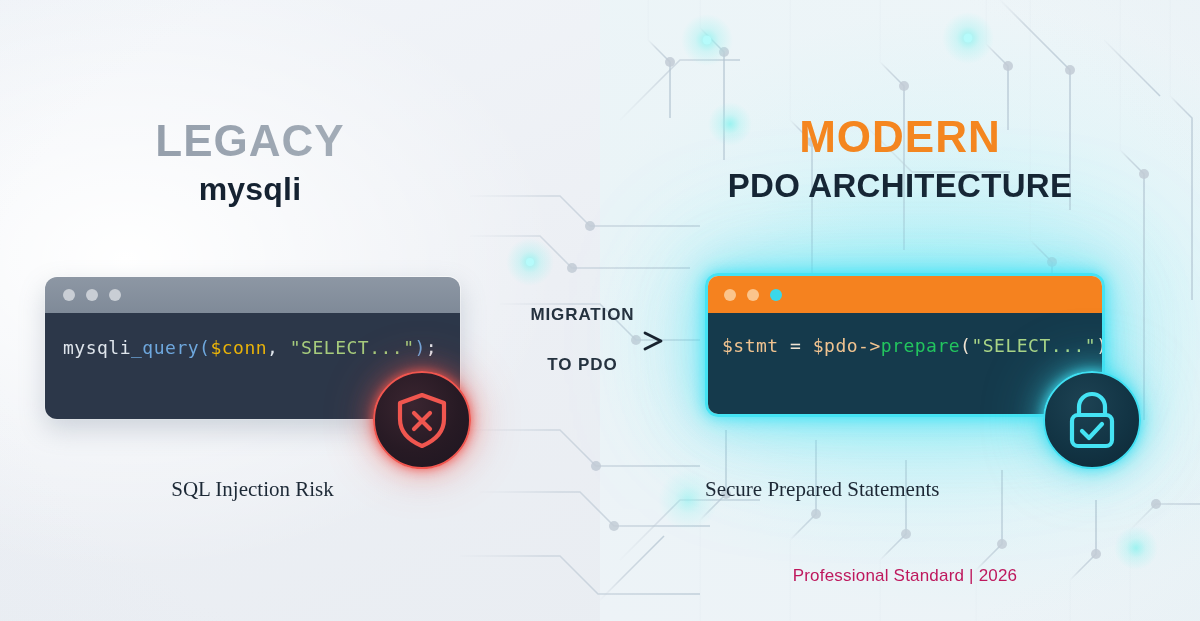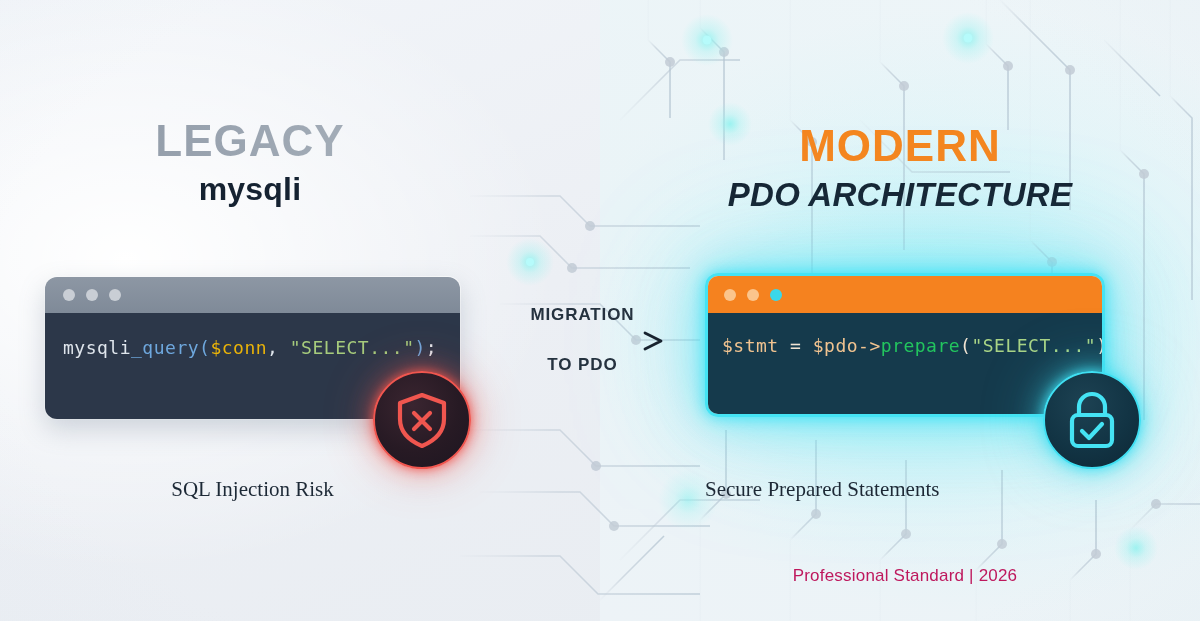--- a/index.html
+++ b/index.html
@@ -35,34 +35,34 @@
   .bg-circuit { position: absolute; inset: 0; }
   .bg-vignette {
     position: absolute; inset: 0;
     background: radial-gradient(ellipse 1100px 700px at 50% 50%, rgba(255,255,255,0) 55%, rgba(222,230,238,0.45) 100%);
     pointer-events: none;
   }
 
   
   .heading-block { position: absolute; text-align: center; }
   #heading-legacy { left: 60px; top: 118px; width: 380px; }
-  #heading-modern { left: 690px; top: 123px; width: 420px; }
+  #heading-modern { left: 690px; top: 114px; width: 420px; }
 
   .kicker {
     font-size: 44px; font-weight: bold; letter-spacing: 1px; line-height: 1.06; text-align: center;
   }
   .kicker.legacy {
     background: linear-gradient(100deg, #8f99a6 0%, #9aa4b0 45%, #aab3bd 100%);
     -webkit-background-clip: text; background-clip: text; color: transparent;
   }
   .kicker.modern { color: #f5861f; }
   .subhead {
     font-size: 32px; font-weight: bold; color: #152231; margin-top: 6px; letter-spacing: 0.2px;
   }
-  .subhead.wide { font-size: 33px; letter-spacing: 0.3px; font-style: italic; }
+  .subhead.wide { font-size: 33px; letter-spacing: 0.3px; }
 
   
   .code-window { position: absolute; border-radius: 12px; overflow: hidden; }
 
   #window-legacy {
     left: 45px; top: 277px; width: 415px; height: 142px;
     box-shadow: 0 10px 26px rgba(110,125,145,0.30), 0 0 0 1px rgba(255,255,255,0.85);
   }
   #window-legacy .titlebar {
     height: 36px; background: linear-gradient(180deg, #8d97a4 0%, #7f8a98 100%);

